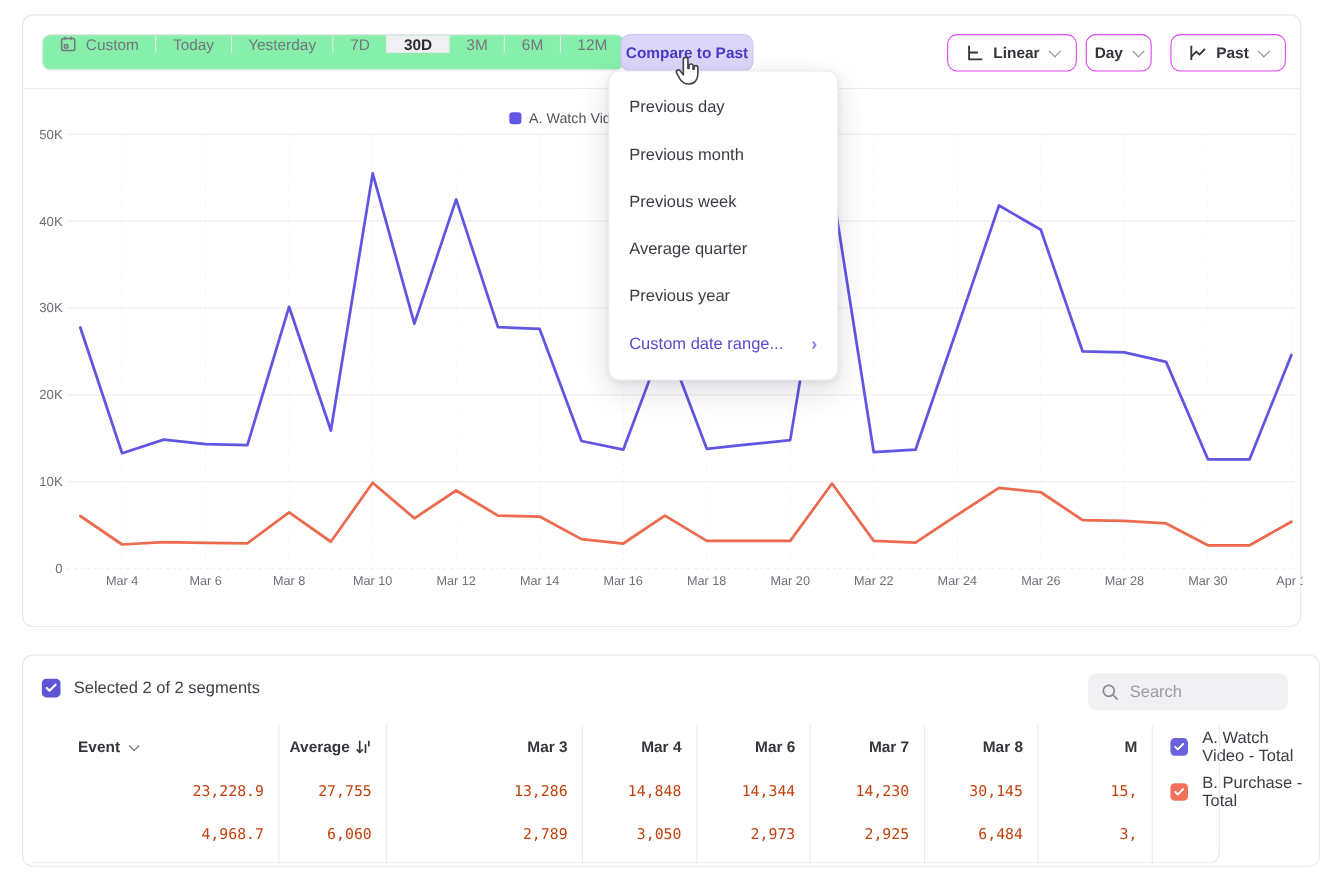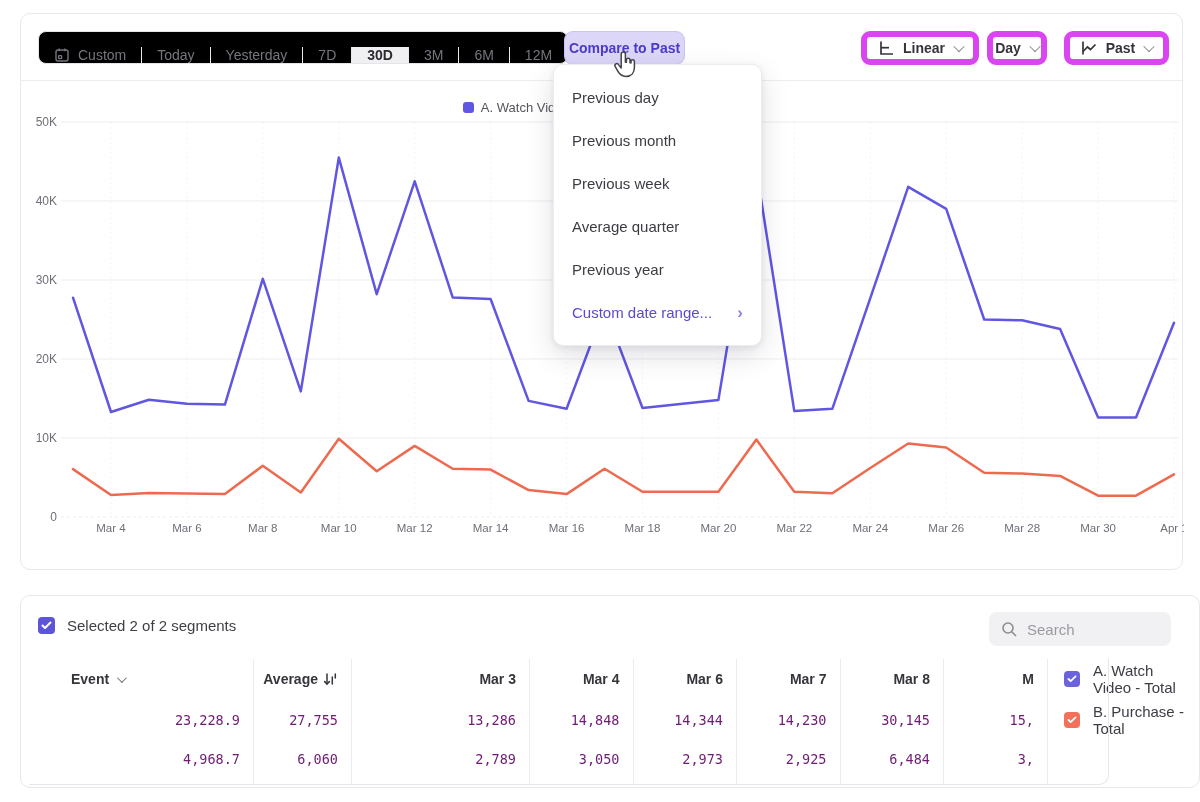--- a/index.html
+++ b/index.html
@@ -4,30 +4,30 @@
 <style>
   * { margin:0; padding:0; box-sizing:border-box; }
   html,body { width:1200px; height:802px; background:#fff; overflow:hidden;
     font-family:"Liberation Sans", sans-serif; }
   .card { position:absolute; background:#fff; border:1px solid #e8e8ec; border-radius:10px; }
   #chart-card { left:20px; top:13px; width:1163px; height:557px; }
   #table-card { left:20px; top:595px; width:1180px; height:193px; overflow:hidden; }
 
   
   .toolbar { position:absolute; left:0; top:0; right:0; height:67px; border-bottom:1px solid #ededf0; }
-  .seg-group { position:absolute; left:17px; top:17px; height:33px; display:flex; align-items:flex-end;
-    border:1px solid #e5e5e9; border-radius:8px; overflow:hidden; background:#000000; }
+  .seg-group { position:absolute; left:17px; top:17px; height:33px; display:flex; align-items:flex-start;
+    border:1px solid #e5e5e9; border-radius:8px; overflow:hidden; background:#86efac; }
   .seg { display:flex; align-items:center; gap:8px; padding:0 15px; font-size:14px; color:#75757e;
     border-left:1px solid #e9e9ec; cursor:pointer; white-space:nowrap; }
   .seg:first-child { border-left:none; }
   .seg.selected { background:#f0f0f2; color:#2b2b31; font-weight:bold; }
   .btn-compare { position:absolute; left:543px; top:17px; width:121px; height:34px; border-radius:9px;
     background:#dcd7f8; border:1px solid #cbc3f3; color:#4b3ac6; font-weight:bold; font-size:14px;
     display:flex; align-items:center; justify-content:center; cursor:pointer; }
-  .dd-btn { position:absolute; top:17px; height:34px; border:6px solid #d946ef; border-radius:9px;
+  .dd-btn { position:absolute; top:17px; height:34px; border:1px solid #d946ef; border-radius:9px;
     background:#fff; display:flex; align-items:center; justify-content:center; gap:8px;
     font-size:14px; font-weight:bold; color:#34343b; cursor:pointer; }
   .chev { width:8px; height:8px; border-right:1.6px solid #8a8a92; border-bottom:1.6px solid #8a8a92;
     transform:rotate(45deg) translate(-1px,-1px); margin-left:2px; }
   .icon-svg { flex:0 0 auto; }
 
   
   #chart-svg { position:absolute; left:0; top:0; }
   .legend { position:absolute; left:0; right:0; top:86px; display:flex; justify-content:center;
     gap:24px; transform:translateX(10px); }
@@ -55,21 +55,21 @@
     width:120px; font-family:"Liberation Sans", sans-serif; }
   .search-box input::placeholder { color:#9a9aa2; }
 
   .tbl { position:absolute; left:0; top:63px; display:grid;
     grid-template-columns:232px 98px 178px 103.5px 103.5px 103.5px 103.5px 104px 154px;
     grid-template-rows:40px 41px 38px; }
   .th { font-size:14px; font-weight:bold; color:#35353c; display:flex; align-items:center;
     justify-content:flex-end; padding-right:13px; }
   .th.event { justify-content:flex-start; padding-left:50px; gap:8px; cursor:pointer; }
   .th.sortable { gap:5px; cursor:pointer; }
-  .td { font-family:"DejaVu Sans Mono", monospace; font-size:13.5px; color:#701a75;
+  .td { font-family:"DejaVu Sans Mono", monospace; font-size:13.5px; color:#c2410c;
     display:flex; align-items:center; justify-content:flex-end; padding-right:13px; }
   .td.name { font-family:"Liberation Sans", sans-serif; font-size:15px; color:#3c3c44;
     justify-content:flex-start; padding-left:17px; gap:13px; cursor:pointer; }
   .vline { position:absolute; top:63px; height:126px; width:1px; background:#ececf0; pointer-events:none; }
   .surface-edge { position:absolute; left:8px; top:62px; width:1080px; height:127px; pointer-events:none;
     border-right:1px solid #e7e7eb; border-bottom:1px solid #e7e7eb; border-bottom-right-radius:10px; }
   .chev-sm { width:7px; height:7px; border-right:1.6px solid #6f6f78; border-bottom:1.6px solid #6f6f78;
     transform:rotate(45deg) translateY(-2px); }
 </style>
 </head>

